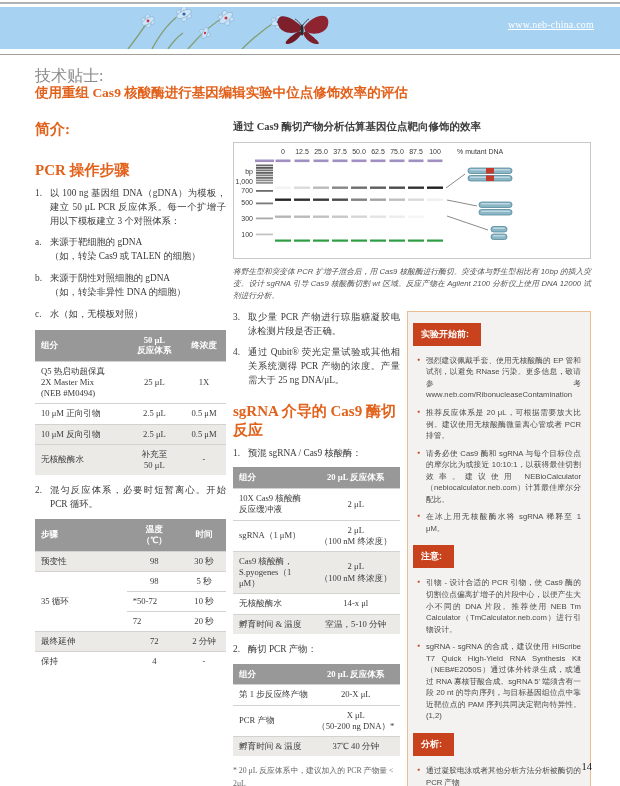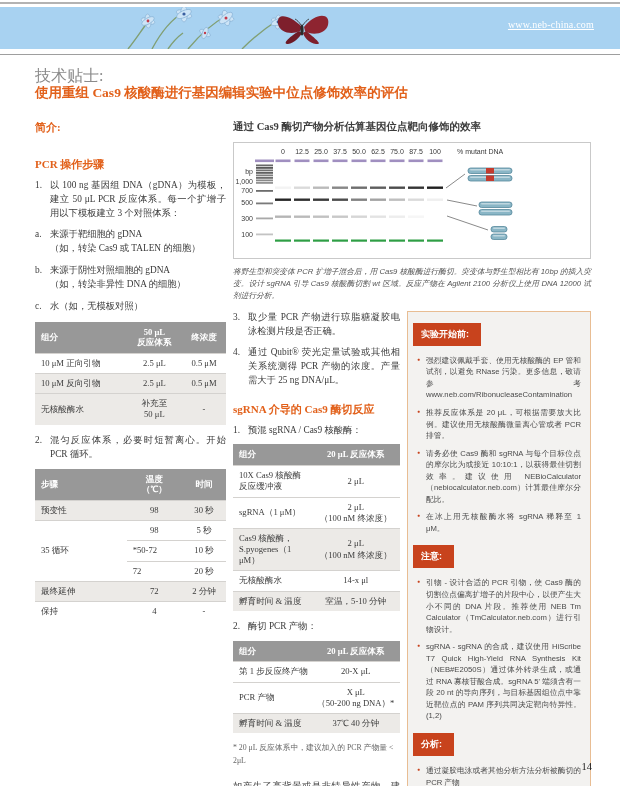--- a/index.html
+++ b/index.html
@@ -11,21 +11,21 @@
   .banner{position:absolute;left:0;top:7px;width:620px;height:42px;background:#a8d2f1;overflow:hidden;}
   .banner svg{position:absolute;left:0;top:0;display:block;}
   .banner-url{position:absolute;right:26px;top:12px;color:#ffffff;font-size:10px;letter-spacing:.2px;text-decoration:underline;}
   .underline{position:absolute;left:0;top:54px;width:620px;height:1px;background:#9e9e9e;}
   
   .eyebrow{position:absolute;left:35px;top:66px;font-size:16px;color:#8a8a8a;}
   .doc-title{position:absolute;left:35px;top:84px;font-size:13.5px;font-weight:bold;color:#e2611b;}
   
   .col-left{position:absolute;left:35px;top:120px;width:191px;}
   .region-right{position:absolute;left:233px;top:120px;width:358px;}
-  .orange-h{font-size:11px;font-weight:bold;color:#e2611b;margin-bottom:7px;}
+  .orange-h{font-size:15px;font-weight:bold;color:#e2611b;margin-bottom:7px;}
   .body-p{font-size:9.3px;line-height:1.52;text-align:justify;white-space:pre-line;}
   .gap-lg{margin-top:22px;}
   .step{display:flex;margin-bottom:7px;}
   .step .num{width:15px;flex:none;font-size:9.3px;line-height:1.5;}
   .step .txt{flex:1;font-size:9.3px;line-height:1.5;text-align:justify;white-space:pre-line;}
   .substep{margin-left:0;margin-bottom:8px;}
   
   table{width:100%;border-collapse:collapse;margin:5px 0 9px;}
   th{background:#989898;color:#fff;font-size:8.6px;font-weight:bold;padding:5px 3px;text-align:center;line-height:1.25;}
   th:first-child{text-align:left;padding-left:6px;}
@@ -144,20 +144,25 @@
     </div>
 
     <table class="w3">
         <tbody>
           <tr>
             <th>组分</th>
             <th>50 μL<br>反应体系</th>
             <th>终浓度</th>
           </tr>
           <tr class="">
+            <td>Q5 热启动超保真<br>2X Master Mix<br>(NEB #M0494)</td>
+            <td>25 μL</td>
+            <td>1X</td>
+          </tr>
+          <tr class="">
             <td>10 μM 正向引物</td>
             <td>2.5 μL</td>
             <td>0.5 μM</td>
           </tr>
           <tr class="shade">
             <td>10 μM 反向引物</td>
             <td>2.5 μL</td>
             <td>0.5 μM</td>
           </tr>
           <tr class="shade">

